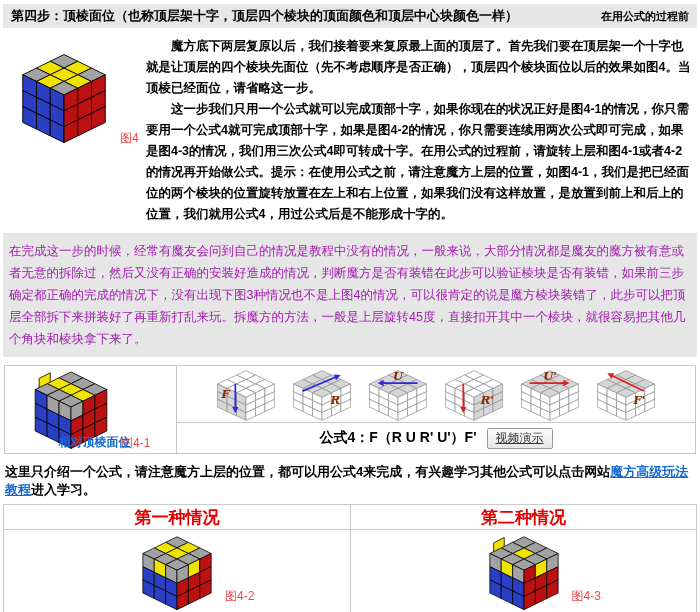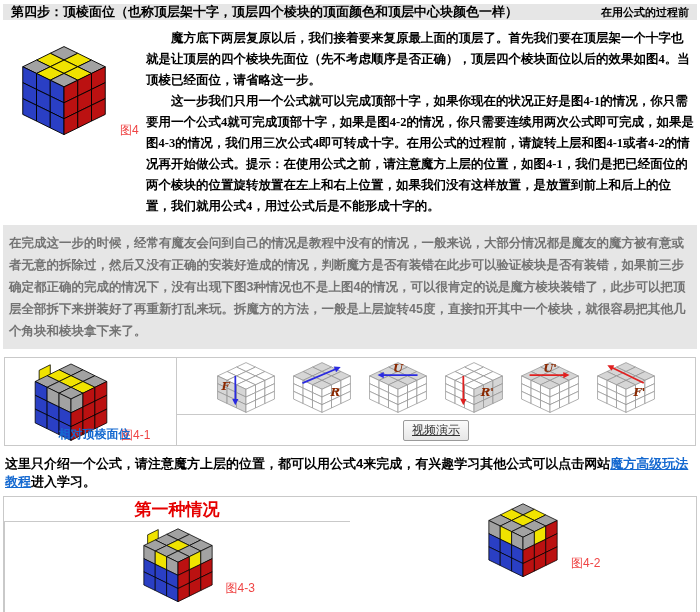--- a/index.html
+++ b/index.html
@@ -2,39 +2,39 @@
 <html><head>
 <meta charset="utf-8">
 <style>
   html,body{margin:0;padding:0;}
   body{
     width:700px;height:612px;overflow:hidden;background:#fff;
     font-family:"Liberation Sans","DejaVu Sans",sans-serif;color:#000;
   }
   
   .header{
-    margin:4px 3px 0 3px;height:16px;background:#e6e6e6;
+    margin:4px 3px 0 3px;height:24px;background:#e6e6e6;
     display:flex;align-items:center;justify-content:space-between;padding:0 8px;
   }
   .header-title{font-size:13px;font-weight:bold;}
   .header-video{font-size:11px;font-weight:bold;color:#000;text-decoration:none;cursor:pointer;}
   
   .intro{display:flex;padding:8px 6px 0 6px;}
   .intro-left{width:128px;flex:0 0 128px;position:relative;padding-top:14px;padding-left:12px;}
   .fig-wrap{position:relative;display:inline-block;}
   .fig-caption{
     position:absolute;left:100%;bottom:2px;margin-left:10px;
     font-size:12px;color:#ef4444;white-space:nowrap;
   }
-  .intro-text{flex:1;font-size:12.5px;font-weight:bold;line-height:21px;font-family:Liberation Serif, serif;}
+  .intro-text{flex:1;font-size:12.5px;font-weight:bold;line-height:21px;}
   .intro-text p{margin:0;text-indent:2em;}
   
   .tips{margin:8px 3px 0 3px;background:#e6e6e6;display:flex;padding:7px 6px;}
   .tips-label{flex:0 0 84px;display:flex;align-items:center;font-size:13px;font-weight:bold;}
-  .tips-text{flex:1;color:#737373;font-weight:bold;font-size:12.5px;line-height:22px;}
+  .tips-text{flex:1;color:#a21caf;font-weight:normal;font-size:12.5px;line-height:22px;}
   
   .formula-table{
     margin:8px 4px 0 4px;border:1px solid #c9c9c9;
     display:grid;grid-template-columns:172px 1fr;grid-template-rows:57px 30px;
   }
   .ft-left{
     grid-row:1 / span 2;border-right:1px solid #c9c9c9;position:relative;
     padding:2px 0 0 26px;
   }
   .ft-left .case-link{position:absolute;left:8px;right:0;bottom:2px;text-align:center;}
@@ -349,30 +349,32 @@
         <polygon points="57.3,32.7 68.0,27.7 68.0,36.3 57.3,41.3" fill="#ffffff" stroke="#8f8f8f" stroke-width="0.8" stroke-linejoin="round"></polygon>
         <polygon points="36.0,51.3 46.7,46.3 46.7,55.0 36.0,60.0" fill="#ffffff" stroke="#8f8f8f" stroke-width="0.8" stroke-linejoin="round"></polygon>
         <polygon points="46.7,46.3 57.3,41.3 57.3,50.0 46.7,55.0" fill="#ffffff" stroke="#8f8f8f" stroke-width="0.8" stroke-linejoin="round"></polygon>
         <polygon points="57.3,41.3 68.0,36.3 68.0,45.0 57.3,50.0" fill="#ffffff" stroke="#8f8f8f" stroke-width="0.8" stroke-linejoin="round"></polygon>
         <line x1="56" y1="27" x2="19.4938422282195" y2="9.192118160107071" stroke="#e02020" stroke-width="2"></line>
         <polygon points="15.0,7.0 22.8,6.9 19.8,13.2" fill="#e02020" stroke="none" stroke-width="0" stroke-linejoin="round"></polygon>
         <text x="51" y="42" fill="#8a2800" font-size="13" font-weight="bold" font-style="italic" text-anchor="middle" font-family="&quot;DejaVu Serif&quot;,serif">F'</text>
       </svg>
     </div>
   <div class="ft-formula">
+    <span class="formula-text">公式4：F（R U R' U'）F'</span>
     <button class="video-btn">视频演示</button>
   </div>
 </div>
 
 <div class="note">
   <span>这里只介绍一个公式，请注意魔方上层的位置，都可以用公式4来完成，有兴趣学习其他公式可以点击网站</span><a>魔方高级玩法教程</a><span>进入学习。</span>
 </div>
 
 <div class="cases-table">
   <div class="ct-header">第一种情况</div>
+  <div class="ct-header right">第二种情况</div>
 
   <div class="ct-fig">
     <span class="fig-wrap">
       <svg class="sticker-cube" width="76" height="82" viewBox="0 0 100 108">
           <polygon points="50.0,5.0 65.0,12.3 50.0,19.7 35.0,12.3" fill="#a2a2a2" stroke="#000" stroke-width="1" stroke-linejoin="round"></polygon>
           <polygon points="65.0,12.3 80.0,19.7 65.0,27.0 50.0,19.7" fill="#f0e300" stroke="#000" stroke-width="1" stroke-linejoin="round"></polygon>
           <polygon points="80.0,19.7 95.0,27.0 80.0,34.3 65.0,27.0" fill="#a2a2a2" stroke="#000" stroke-width="1" stroke-linejoin="round"></polygon>
           <polygon points="35.0,12.3 50.0,19.7 35.0,27.0 20.0,19.7" fill="#f0e300" stroke="#000" stroke-width="1" stroke-linejoin="round"></polygon>
           <polygon points="50.0,19.7 65.0,27.0 50.0,34.3 35.0,27.0" fill="#f0e300" stroke="#000" stroke-width="1" stroke-linejoin="round"></polygon>
           <polygon points="65.0,27.0 80.0,34.3 65.0,41.7 50.0,34.3" fill="#a2a2a2" stroke="#000" stroke-width="1" stroke-linejoin="round"></polygon>

